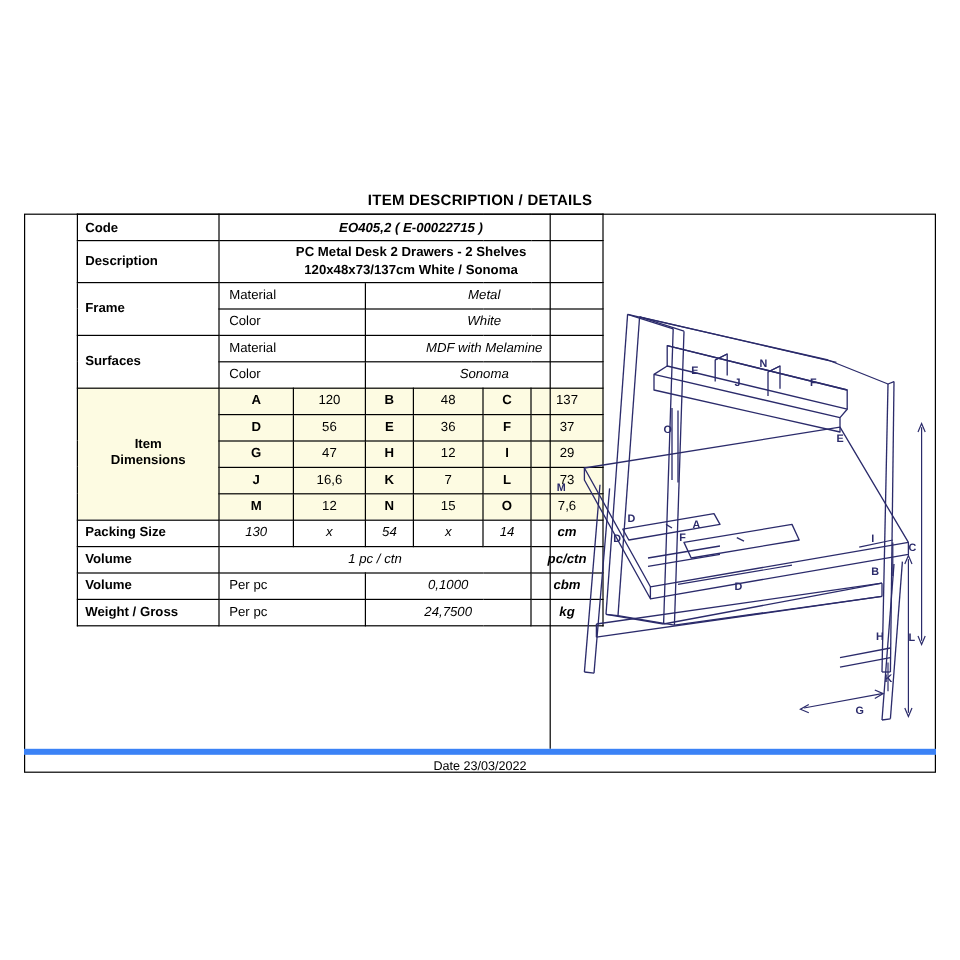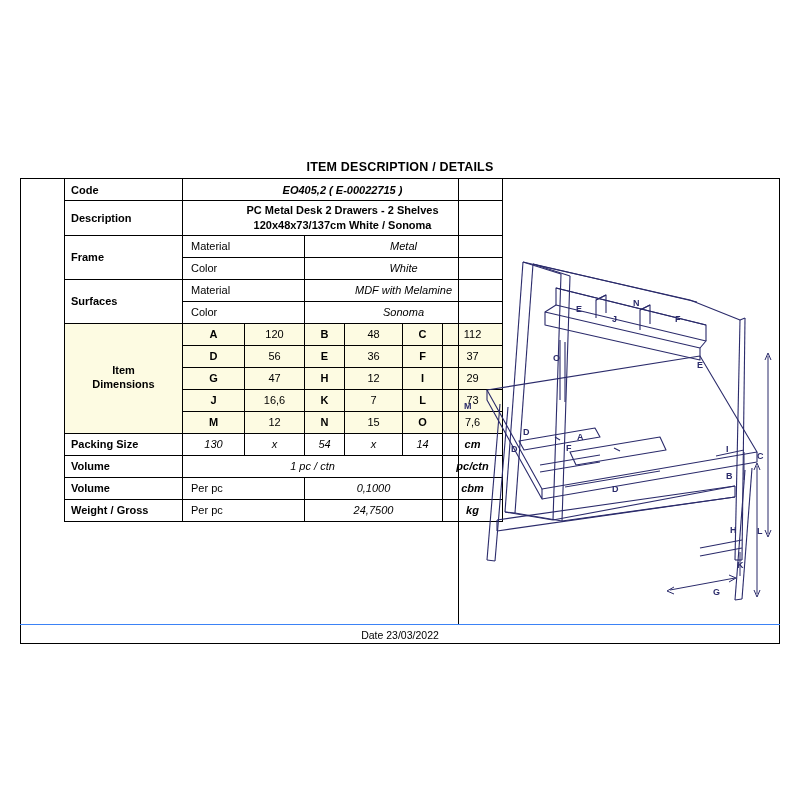--- a/index.html
+++ b/index.html
@@ -102,21 +102,21 @@
     font-size: 11px;
     font-weight: bold;
   }
   
   .date-bar {
     position: absolute;
     left: 20px;
     top: 624px;
     width: 760px;
     height: 20px;
-    border-top: 1px solid #3b82f6;
+    border-top: 5px solid #3b82f6;
     box-sizing: border-box;
     text-align: center;
     font-size: 10.5px;
     line-height: 20px;
   }
   svg.dwg { position: absolute; left: 0; top: 0; }
 </style>
 </head>
 <body>
 
@@ -170,21 +170,21 @@
       <tr class="dim-block">
         <td class="dim-label" rowspan="5">
           <div>Item</div>
           <div>Dimensions</div>
         </td>
         <td class="letter">A</td>
         <td class="val">120</td>
         <td class="letter">B</td>
         <td class="val">48</td>
         <td class="letter">C</td>
-        <td class="val">112</td>
+        <td class="val">137</td>
       </tr>
       <tr class="dim-block">
         <td class="letter">D</td>
         <td class="val">56</td>
         <td class="letter">E</td>
         <td class="val">36</td>
         <td class="letter">F</td>
         <td class="val">37</td>
       </tr>
       <tr class="dim-block">

